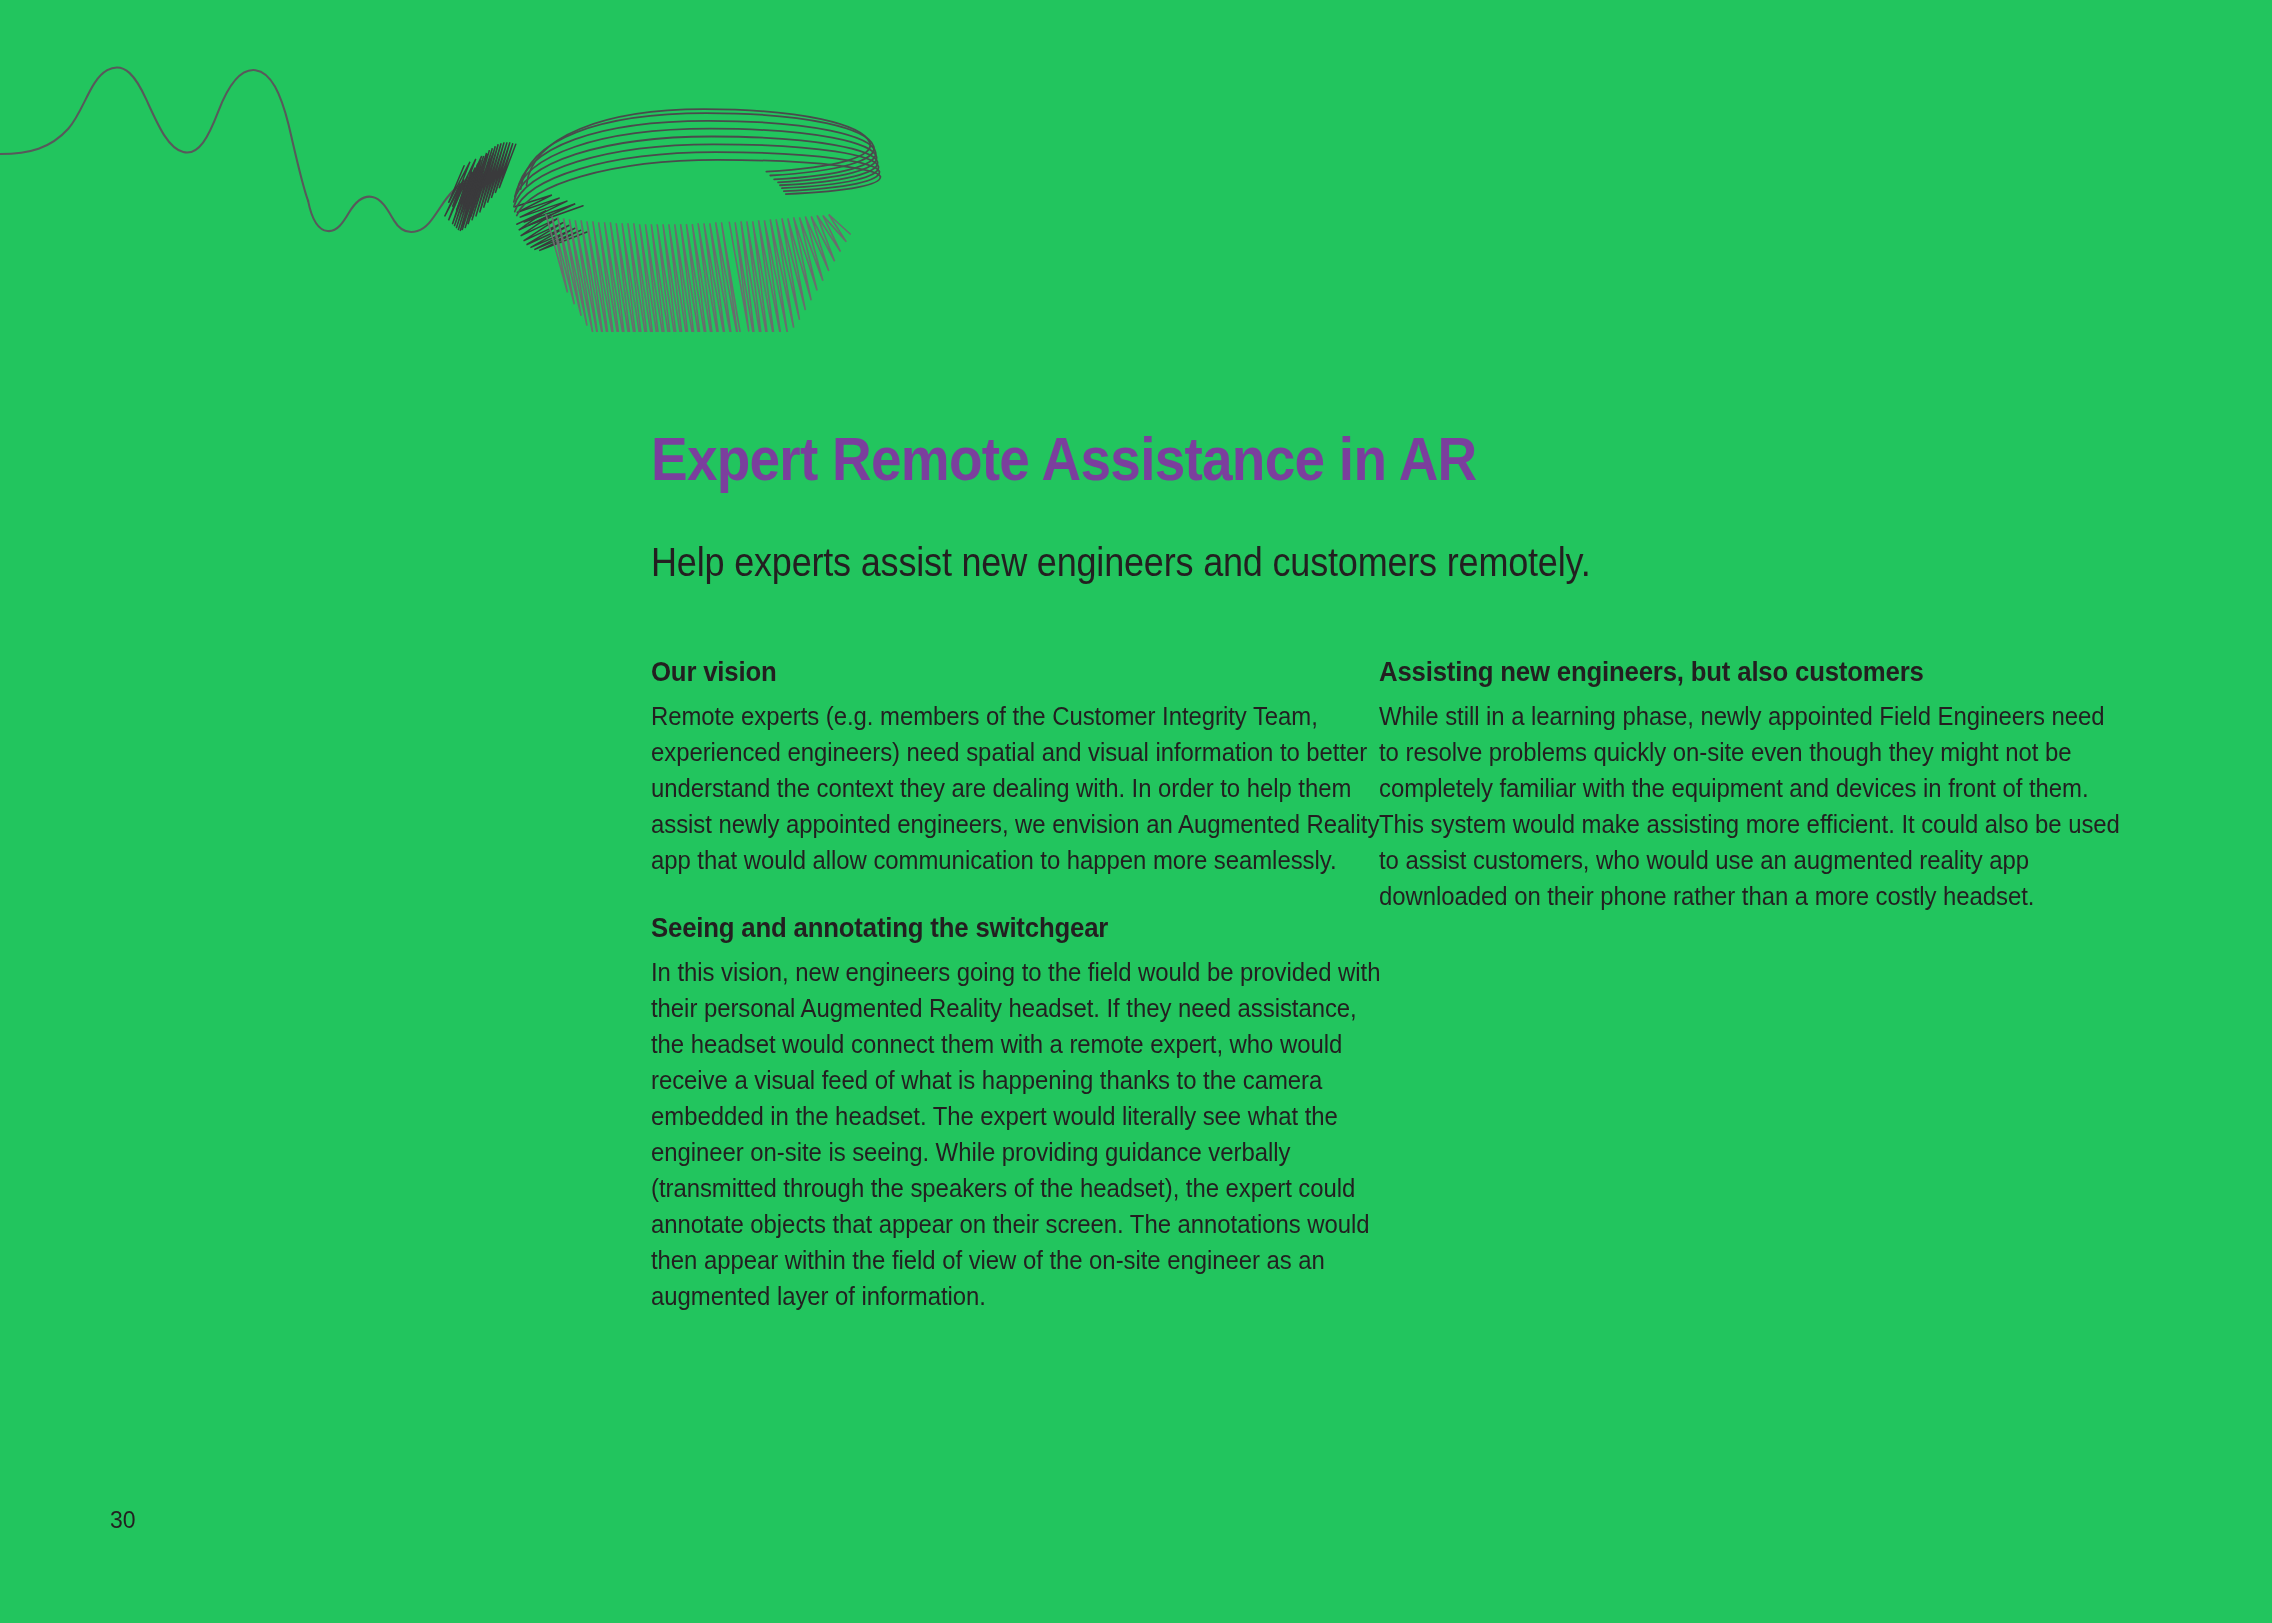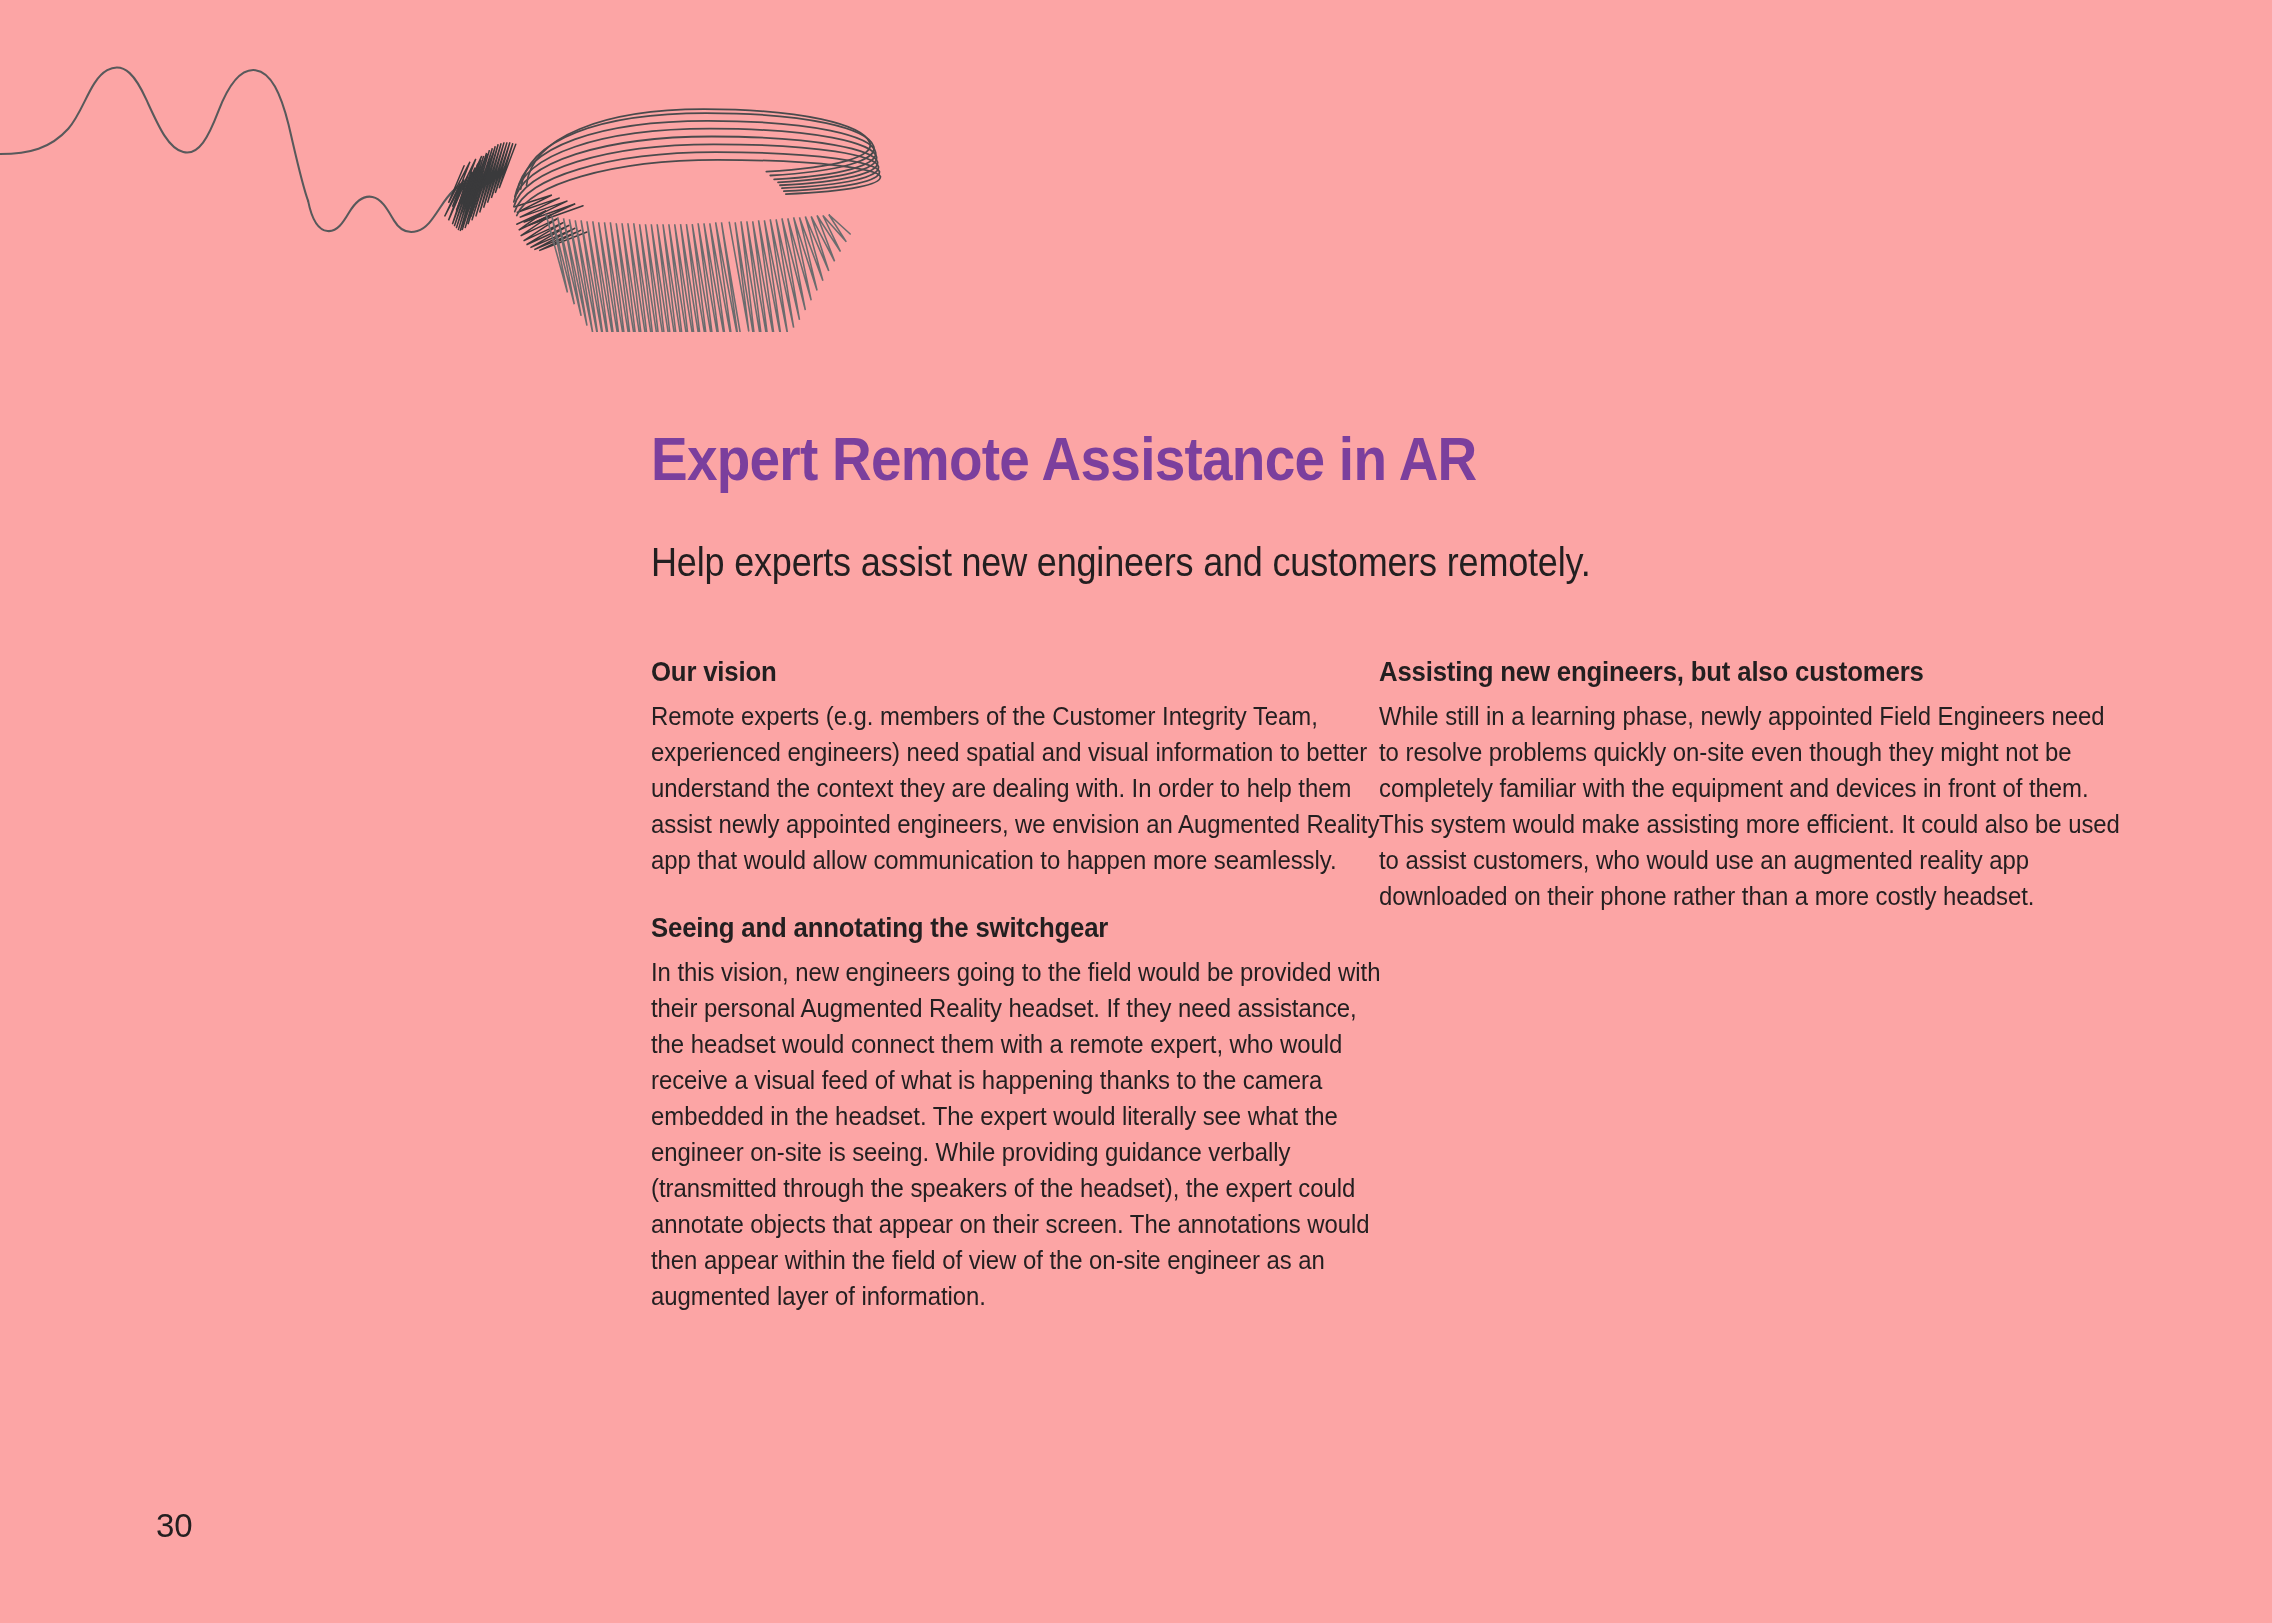--- a/index.html
+++ b/index.html
@@ -4,21 +4,21 @@
 <style>
   html, body {
     margin: 0;
     padding: 0;
     background: #ffffff;
   }
   #page {
     position: relative;
     width: 2272px;
     height: 1624px;
-    background: #fca5a5;
+    background: #22c55e;
     overflow: hidden;
     font-family: "Liberation Sans", "DejaVu Sans", sans-serif;
     -webkit-font-smoothing: antialiased;
   }
 
   
   #sketch {
     position: absolute;
     left: 0;
     top: 39px;
@@ -98,24 +98,23 @@
     transform-origin: left top;
     width: 806px; 
   }
 
   
   #page-number {
     position: absolute;
     left: 110px;
     top: 1509px;
     color: #231F20;
-    font-size: 33px;
+    font-size: 23px;
     font-weight: 400;
     line-height: 1;
-    margin-left: 46px;
   }
 </style>
 </head>
 <body>
 
 <div id="page">
 
   <svg id="sketch" viewBox="0 0 1000 300" preserveAspectRatio="xMinYMin meet" aria-hidden="true">
     <g fill="none" stroke="#58595B" stroke-width="2.1" stroke-linecap="round" stroke-linejoin="round">
 

